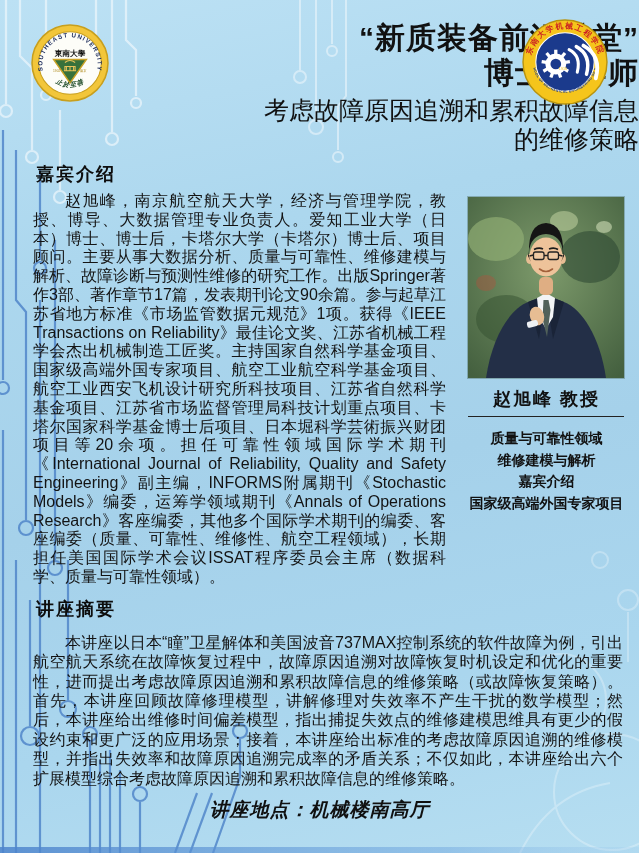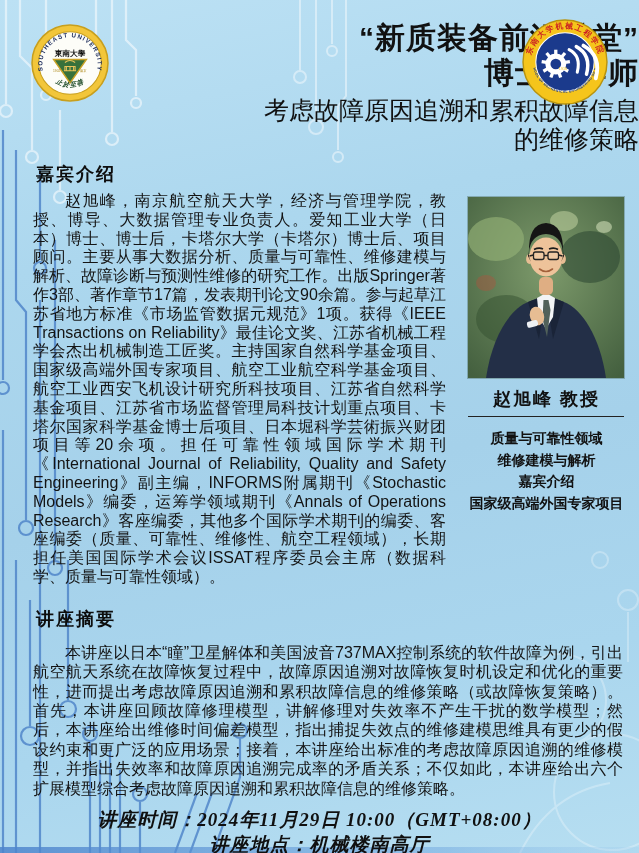--- a/index.html
+++ b/index.html
@@ -14,21 +14,21 @@
   .logo-left{left:31px; top:24px;}
   .logo-right{left:522px; top:19px;}
   .titles{padding-top:20px; text-align:right;}
   .t1{font-size:30px; font-weight:900; line-height:35px; letter-spacing:1px; color:#111;}
   .sub{font-size:25px; font-weight:400; line-height:29px; color:#111;}
   .sub.first{margin-top:6px;}
   .section-heading{
     font-size:18px; font-weight:900; letter-spacing:2px; color:#0d0d0d;
     margin:8px 0 4px 36px;
   }
-  .section-heading.second{margin-top:20px;}
+  .section-heading.second{margin-top:10px;}
   .guest-row{display:flex; padding:0 14px 0 33px; gap:22px;justify-content:space-between;}
   .bio{
     width:426px; margin:2px 0 0 0; font-size:16px; line-height:18.8px;
     text-align:justify; text-indent:2em; font-weight:500;
   }
   .profile{width:162px; display:flex; flex-direction:column; align-items:center; padding-top:7px;}
   .photo{width:156px; height:181px; box-shadow:0 0 0 1px rgba(60,90,70,.35);}
   .caption{font-size:18px; font-weight:800; margin-top:9px; letter-spacing:2px; color:#111;}
   .cap-line{width:156px; border-bottom:1.6px solid #222; margin-top:5px;}
   .affs{margin-top:11px; text-align:center; font-size:14px; line-height:21.5px; font-weight:600; color:#111;}
@@ -244,19 +244,18 @@
           <div>嘉宾介绍</div>
           <div>国家级高端外国专家项目</div>
         </div>
       </div>
     </div>
 
     <div class="section-heading second">讲座摘要</div>
     <p class="abstract-text">本讲座以日本“瞳”卫星解体和美国波音737MAX控制系统的软件故障为例，引出航空航天系统在故障恢复过程中，故障原因追溯对故障恢复时机设定和优化的重要性，进而提出考虑故障原因追溯和累积故障信息的维修策略（或故障恢复策略）。首先，本讲座回顾故障修理模型，讲解修理对失效率不产生干扰的数学模型；然后，本讲座给出维修时间偏差模型，指出捕捉失效点的维修建模思维具有更少的假设约束和更广泛的应用场景；接着，本讲座给出标准的考虑故障原因追溯的维修模型，并指出失效率和故障原因追溯完成率的矛盾关系；不仅如此，本讲座给出六个扩展模型综合考虑故障原因追溯和累积故障信息的维修策略。</p>
 
     <div class="footer">
-      <div>讲座时间：2024年11月29日 10:00（GMT+08:00）</div>
       <div>讲座地点：机械楼南高厅</div>
 
     </div>
 
   </div>
 </div>
 
 </body></html>

